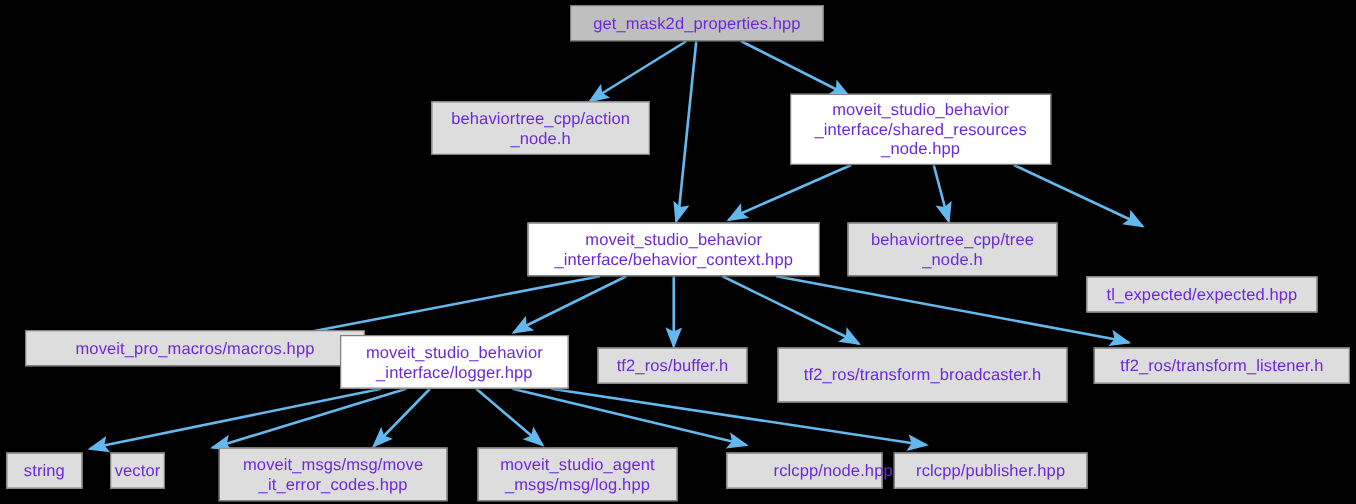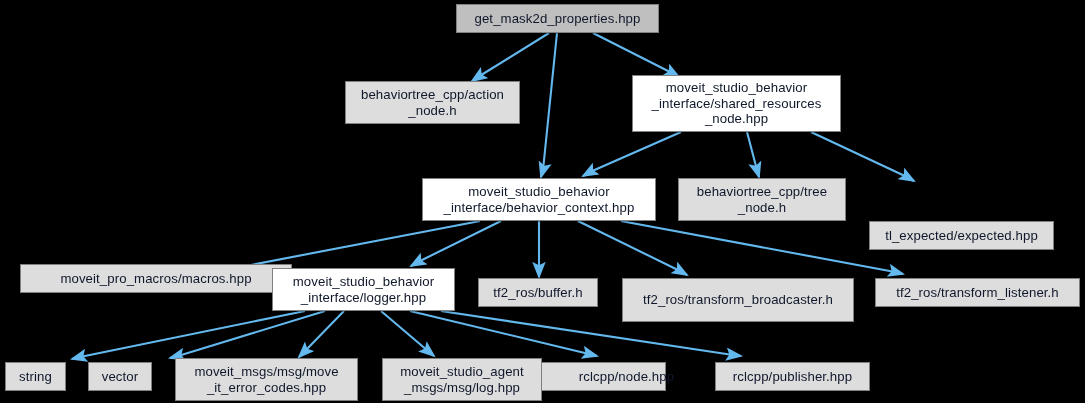--- a/index.html
+++ b/index.html
@@ -22,21 +22,21 @@
     width: 1085px;
     height: 403px;
   }
   .node {
     position: absolute;
     box-sizing: border-box;
     display: flex;
     align-items: center;
     justify-content: center;
     text-align: center;
-    color: #0f172a;
+    color: #6d28d9;
     font-size: 13.2px;
     line-height: 15.6px;
     letter-spacing: 0.1px;
     white-space: pre;
     border: 1px solid #808080;
     box-shadow: 1.2px 1.2px 0 0 rgba(0,0,0,0.30);
   }
   .node.fill-grey {
     background: #dddddd;
   }
@@ -95,22 +95,22 @@
       <div class="node fill-grey" style="left: 678px; top: 178px; width: 168px; height: 43px;"><span class="node-label">behaviortree_cpp/tree
 _node.h</span></div>
       <div class="node fill-grey" style="left: 869px; top: 185px; width: 185px; height: 29px; margin-top: 36px;"><span class="node-label">tl_expected/expected.hpp</span></div>
       <div class="node fill-grey" style="left: 20px; top: 264px; width: 272px; height: 29px;"><span class="node-label">moveit_pro_macros/macros.hpp</span></div>
       <div class="node fill-white" style="left: 272px; top: 268px; width: 183px; height: 43px;"><span class="node-label">moveit_studio_behavior
 _interface/logger.hpp</span></div>
       <div class="node fill-grey" style="left: 478px; top: 278px; width: 120px; height: 29px;"><span class="node-label">tf2_ros/buffer.h</span></div>
       <div class="node fill-grey" style="left: 622px; top: 278px; width: 232px; height: 44px;"><span class="node-label">tf2_ros/transform_broadcaster.h</span></div>
       <div class="node fill-grey" style="left: 875px; top: 278px; width: 205px; height: 29px;"><span class="node-label">tf2_ros/transform_listener.h</span></div>
       <div class="node fill-grey" style="left: 5px; top: 362px; width: 61px; height: 29px;"><span class="node-label">string</span></div>
-      <div class="node fill-grey" style="left: 88px; top: 362px; width: 64px; height: 29px;"><span class="node-label">vector</span></div>
+      <div class="node fill-grey" style="left: 88px; top: 362px; width: 44px; height: 29px;"><span class="node-label">vector</span></div>
       <div class="node fill-grey" style="left: 175px; top: 358px; width: 183px; height: 43px;"><span class="node-label">moveit_msgs/msg/move
 _it_error_codes.hpp</span></div>
       <div class="node fill-grey" style="left: 382px; top: 358px; width: 160px; height: 43px;"><span class="node-label">moveit_studio_agent
 _msgs/msg/log.hpp</span></div>
-      <div class="node fill-grey" style="left: 541px; top: 362px; width: 125px; height: 29px; padding-left: 46px;"><span class="node-label">rclcpp/node.hpp</span></div>
+      <div class="node fill-grey" style="left: 581px; top: 362px; width: 125px; height: 29px; padding-left: 46px;"><span class="node-label">rclcpp/node.hpp</span></div>
       <div class="node fill-grey" style="left: 715px; top: 362px; width: 155px; height: 29px;"><span class="node-label">rclcpp/publisher.hpp</span></div>
     </div>
 
 </div>
 
 </body></html>

